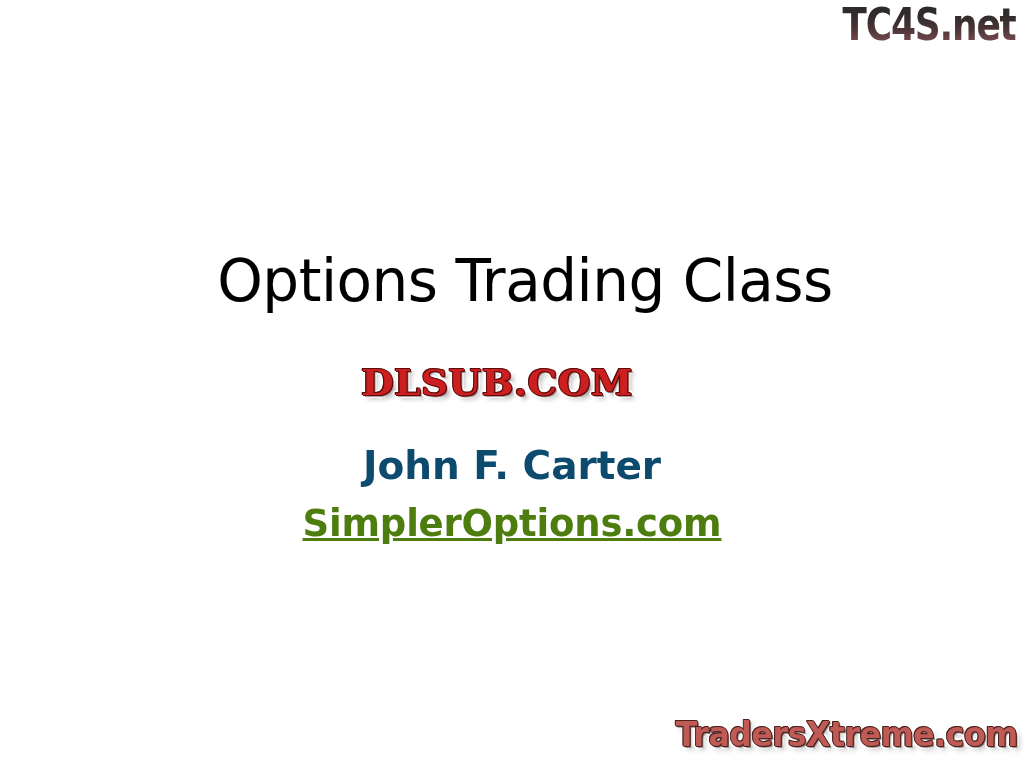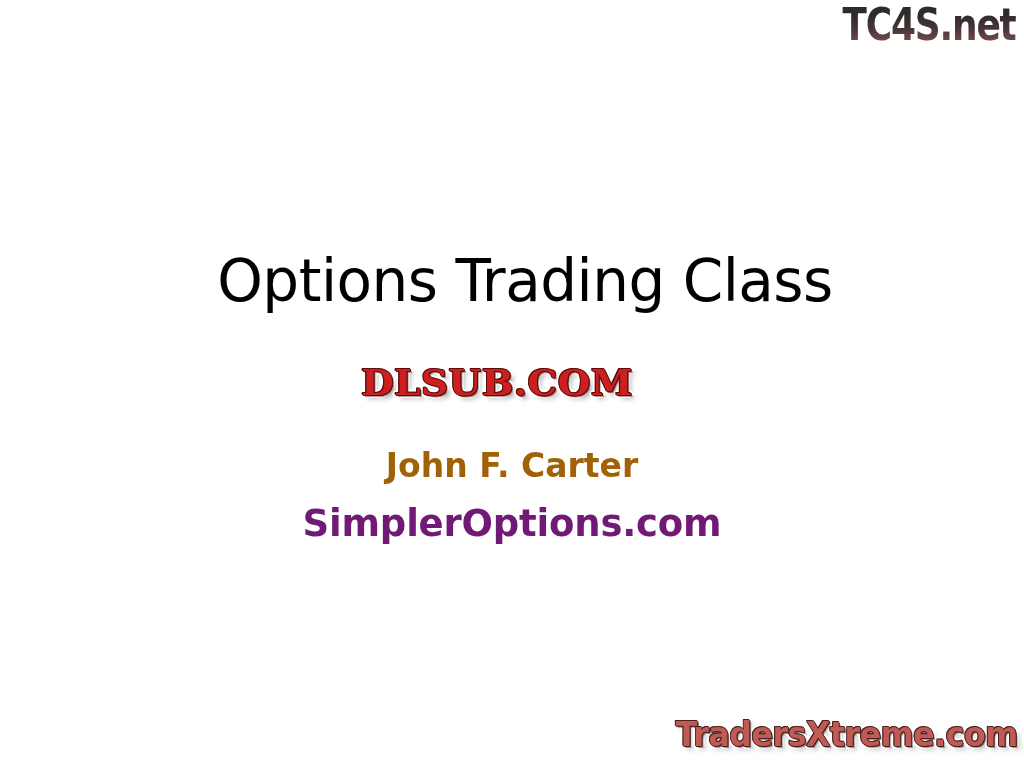--- a/index.html
+++ b/index.html
@@ -71,35 +71,36 @@
   
   #subtitle-block {
     position: absolute;
     left: 0;
     top: 443px;
     width: 1024px;
     text-align: center;
   }
   #presenter-name {
     font-family: "DejaVu Sans", sans-serif;
-    font-size: 33px;
-    font-weight: bold;
-    color: #a16207;
+    font-size: 39px;
+    font-weight: bold;
+    color: #0c4a6e;
     line-height: 46px;
     letter-spacing: 0px;
     white-space: nowrap;
   }
   #presenter-site {
     font-family: "DejaVu Sans", sans-serif;
     font-size: 37px;
     font-weight: bold;
-    color: #701a75;
+    color: #4d7c0f;
     line-height: 70px;
     letter-spacing: -0.2px;
     white-space: nowrap;
+    text-decoration: underline;
   }
 
   
   #center-watermark {
     position: absolute;
     left: 354px;
     top: 361px;
     width: 286px;
     height: 42px;
   }

